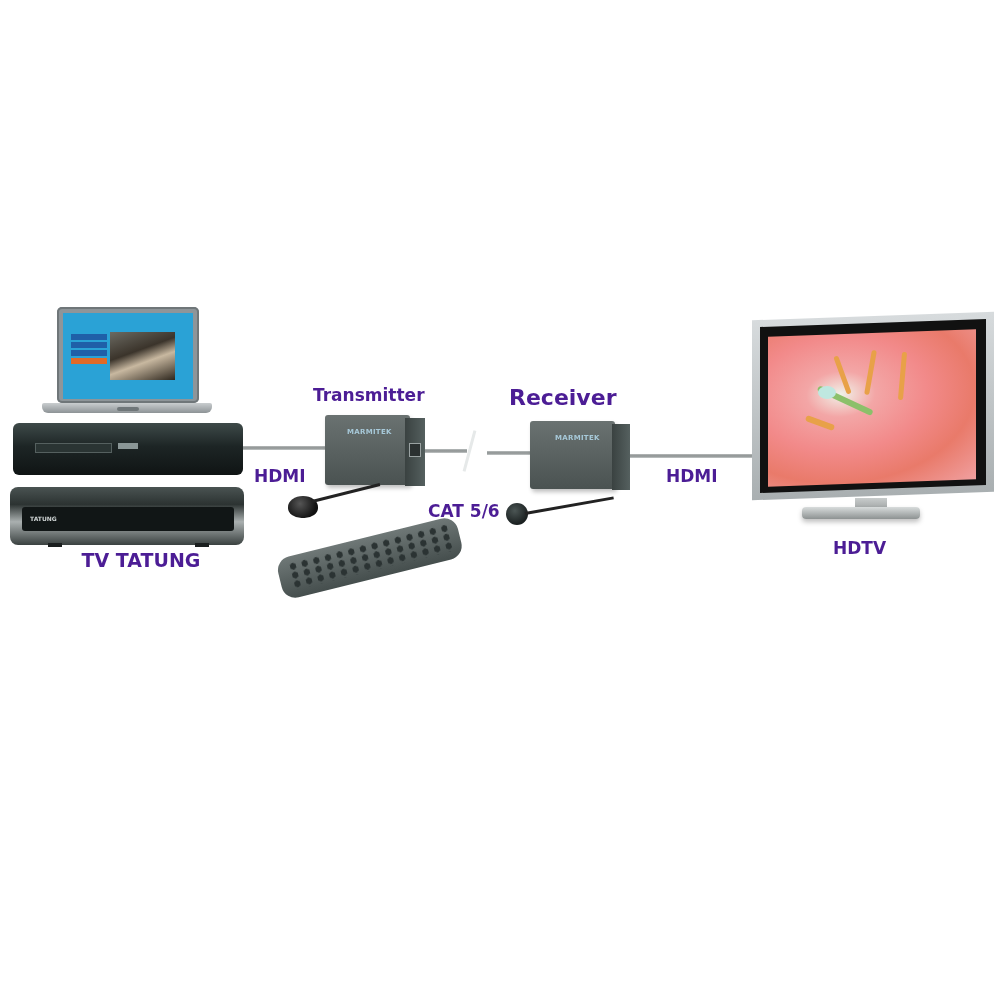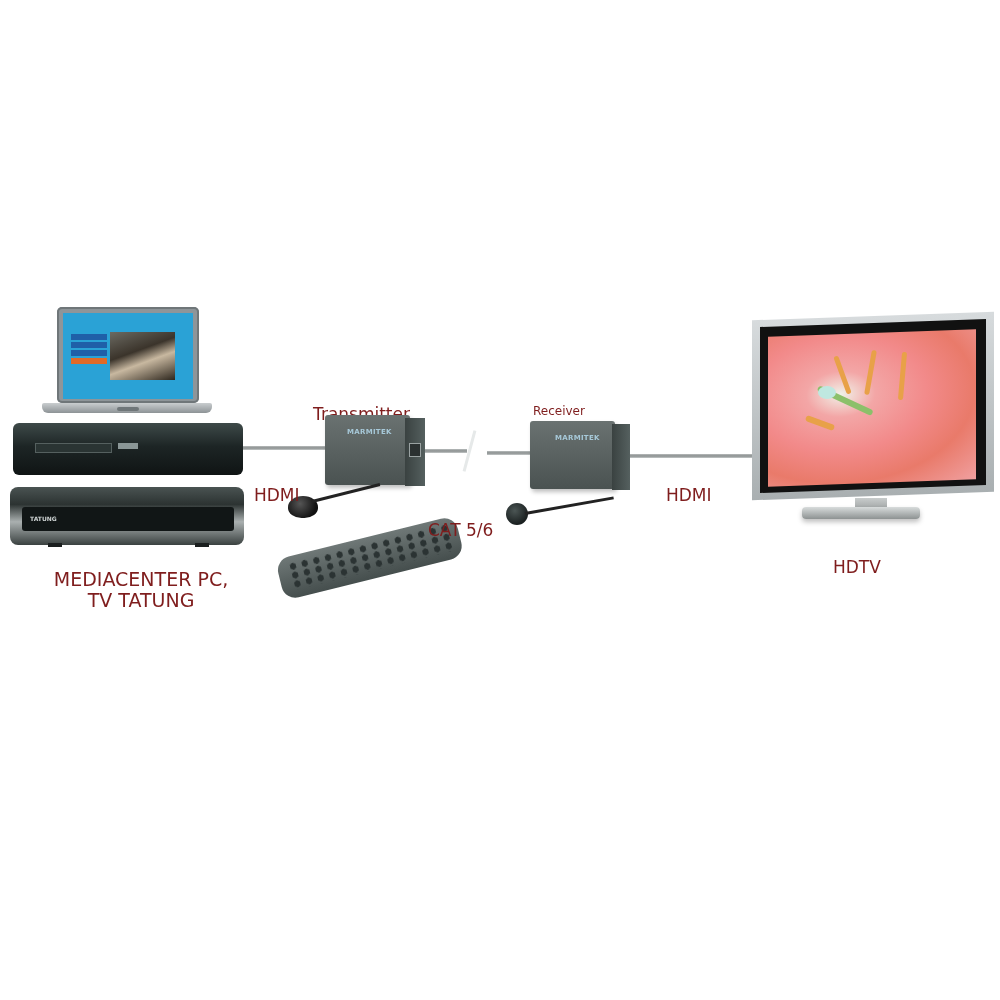--- a/index.html
+++ b/index.html
@@ -1,19 +1,19 @@
 <!DOCTYPE html>
 <html><head>
 <meta charset="utf-8">
 <style>
   html, body { margin:0; padding:0; }
   body { width:1000px; height:1000px; background:#ffffff; position:relative; overflow:hidden;
          font-family:"DejaVu Sans", "Liberation Sans", sans-serif; }
   .abs { position:absolute; }
-  .label { position:absolute; font-weight:normal; color:#7f1d1d; white-space:nowrap;margin-top:19px; }
+  .label { position:absolute; font-weight:bold; color:#4c1d95; white-space:nowrap; }
   .cable { position:absolute; height:4px; background:linear-gradient(#b8bcbc,#8a8f8f,#c4c8c8); }
 
   
   .laptop-lid { left:57px; top:307px; width:142px; height:96px; background:#8e9599; border-radius:5px;
                 box-shadow: inset 0 0 0 2px #6f7679; }
   .laptop-screen { left:63px; top:313px; width:130px; height:86px; background:#2aa2d6; }
   .laptop-menu { left:71px; top:335px; width:36px; height:6px; background:#1f5fa8; }
   .laptop-menu.o { background:#e06a28; }
   .laptop-photo { left:110px; top:332px; width:65px; height:48px;
                   background:linear-gradient(160deg,#6b6a62 0%,#3b342b 40%,#c8b8a0 60%,#2d261d 100%); }
@@ -97,35 +97,34 @@
 
 <div>
   <div class="abs decoder"></div>
   <div class="abs decoder-face"></div>
   <div class="abs decoder-brand">TATUNG</div>
   <div class="abs decoder-feet-l"></div>
   <div class="abs decoder-feet-r"></div>
 </div>
 
 <div class="label" style="left:30px;top:550px;font-size:19px;line-height:21px;text-align:center;width:222px;">
-  <div>MEDIACENTER PC,</div>
   <div>TV TATUNG</div>
 </div>
 
 <div class="label" style="left:313px;top:385px;font-size:17px;">Transmitter</div>
 <div>
   <div class="abs box" style="left:325px;top:415px;width:85px;height:70px;"></div>
   <div class="abs box-side" style="left:405px;top:418px;width:20px;height:68px;"></div>
   <div class="abs rj45" style="left:409px;top:443px;width:10px;height:12px;"></div>
   <div class="abs box-logo" style="left:347px;top:428px;">MARMITEK</div>
 </div>
 <div class="abs ir1"></div>
 <div class="ir-wire" style="left:312px;top:500px;width:70px;transform:rotate(-14deg);"></div>
 
-<div class="label" style="left:533px;top:385px;font-size:12px;">Receiver</div>
+<div class="label" style="left:509px;top:385px;font-size:22px;">Receiver</div>
 <div>
   <div class="abs box" style="left:530px;top:421px;width:85px;height:68px;"></div>
   <div class="abs box-side" style="left:612px;top:424px;width:18px;height:66px;"></div>
   <div class="abs box-logo" style="left:555px;top:434px;">MARMITEK</div>
 </div>
 <div class="abs ir2"></div>
 <div class="ir-wire" style="left:525px;top:512px;width:90px;transform:rotate(-10deg);"></div>
 
 <div class="abs remote">
   <div class="abs remote-btns"></div>

